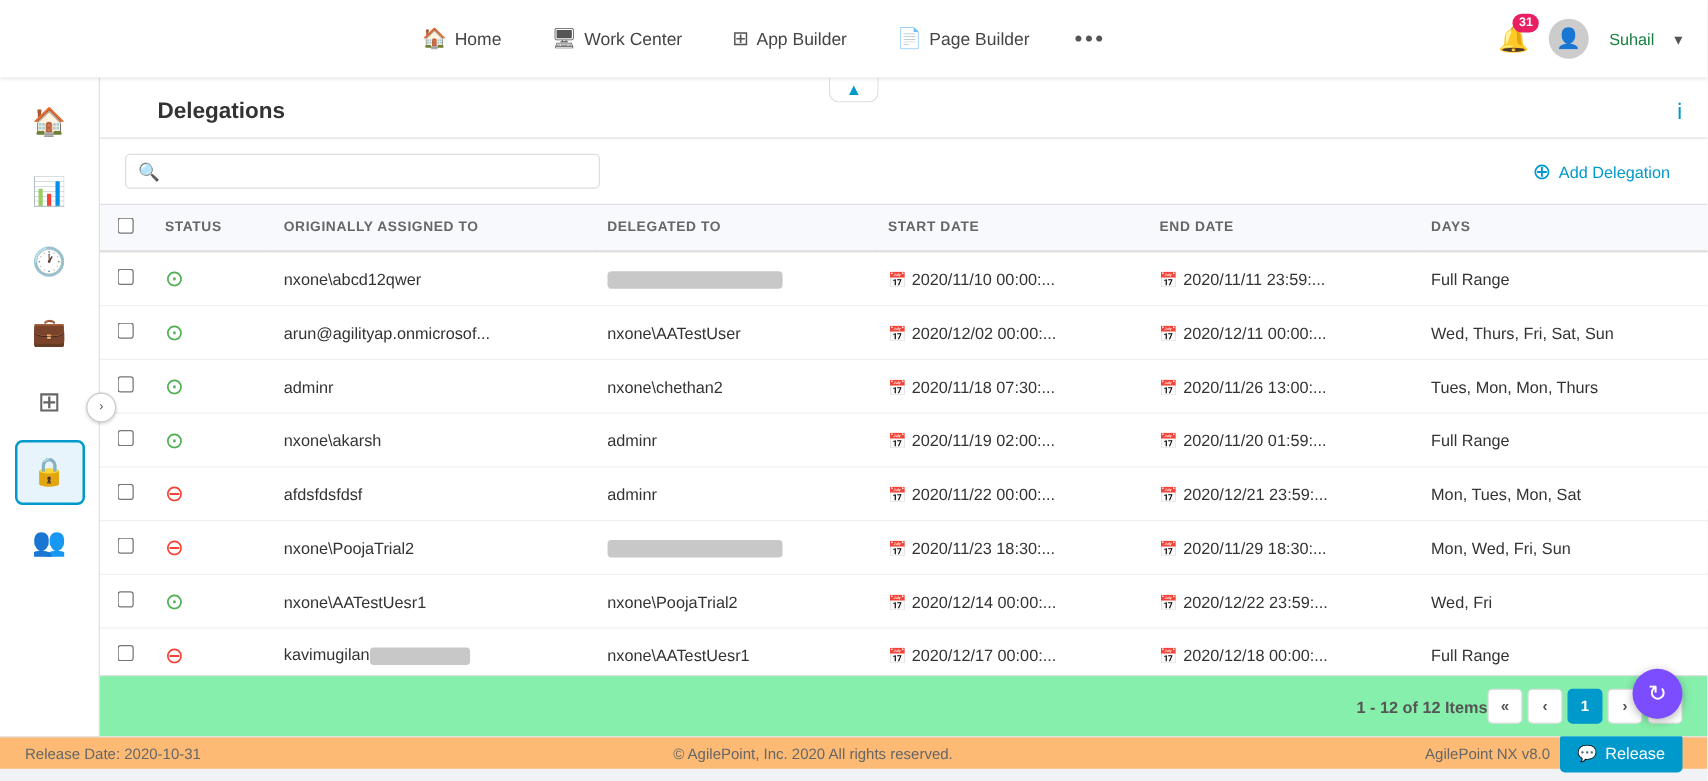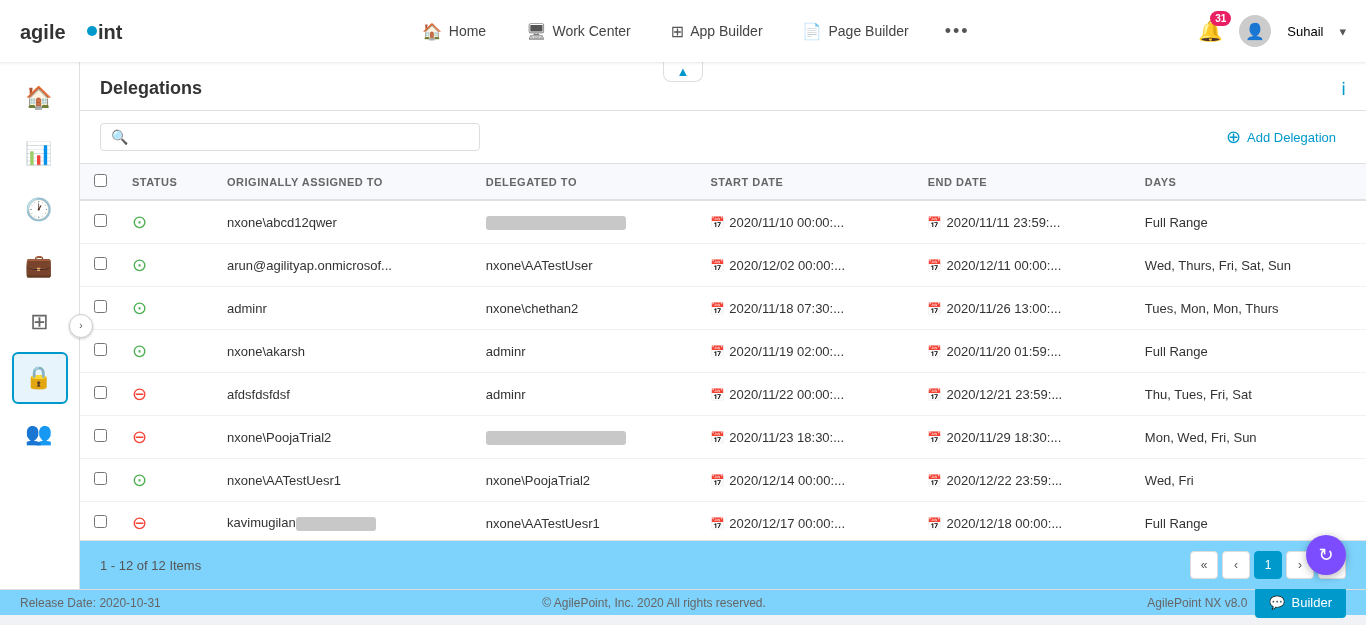--- a/index.html
+++ b/index.html
@@ -72,21 +72,21 @@
       background: #ccc;
       border-radius: 50%;
       display: flex;
       align-items: center;
       justify-content: center;
       color: #666;
       font-size: 16px;
       cursor: pointer;
     }
     .user-name {
-      color: #000000;
+      color: #15803d;
       font-size: 13px;
       cursor: pointer;
     }
     .user-dropdown-arrow { cursor: pointer; color: #555; }
 
     
     .main-layout {
       display: flex;
       height: calc(625px - 62px - 36px);
       position: relative;
@@ -175,20 +175,21 @@
       display: flex;
       align-items: center;
       justify-content: space-between;
       padding: 14px 20px 10px 20px;
       border-bottom: 1px solid #e0e0e0;
     }
     .panel-title {
       font-size: 18px;
       font-weight: 600;
       color: #333;
+      margin-left: 26px;
     }
     .panel-info-icon {
       color: #0099cc;
       font-size: 18px;
       cursor: pointer;
     }
 
     
     .toolbar {
       display: flex;
@@ -272,24 +273,25 @@
       color: transparent;
       height: 14px;
       vertical-align: middle;
     }
     .checkbox-col { width: 40px; }
 
     
     .pagination-bar {
       display: flex;
       align-items: center;
-      justify-content: space-between;
+      justify-content: flex-end;
       padding: 10px 20px;
       border-top: 1px solid #e0e0e0;
-      background: #7dd3fc;
+      background: #86efac;
+      font-weight: bold;
     }
     .pagination-info { color: #555; font-size: 13px; }
     .pagination-controls {
       display: flex;
       align-items: center;
       gap: 4px;
     }
     .page-btn {
       width: 28px;
       height: 28px;
@@ -301,21 +303,21 @@
       justify-content: center;
       cursor: pointer;
       font-size: 12px;
       color: #555;
     }
     .page-btn.active { background: #0099cc; color: #fff; border-color: #0099cc; }
 
     
     .footer {
       height: 26px;
-      background: #7dd3fc;
+      background: #fdba74;
       border-top: 1px solid #ddd;
       display: flex;
       align-items: center;
       justify-content: space-between;
       padding: 0 20px;
       font-size: 12px;
       color: #666;
     }
     .footer-feedback {
       background: #0099cc;
@@ -349,27 +351,20 @@
 
     
     .table-container::-webkit-scrollbar { width: 6px; }
     .table-container::-webkit-scrollbar-track { background: #f1f1f1; }
     .table-container::-webkit-scrollbar-thumb { background: #ccc; border-radius: 3px; }
   </style>
 </head>
 <body>
 
 <nav class="top-nav">
-  <div class="logo">
-    <svg width="130" height="36" viewBox="0 0 130 36">
-      <text x="0" y="26" font-family="Arial" font-weight="700" font-size="20" fill="#333">agile</text>
-      <circle cx="72" cy="18" r="5" fill="#0099cc"></circle>
-      <text x="78" y="26" font-family="Arial" font-weight="700" font-size="20" fill="#333">int</text>
-    </svg>
-  </div>
   <div class="nav-items">
     <div class="nav-item">
       <span class="nav-icon">🏠</span>
       <span>Home</span>
     </div>
     <div class="nav-item">
       <span class="nav-icon">🖥</span>
       <span>Work Center</span>
     </div>
     <div class="nav-item">
@@ -480,21 +475,21 @@
       <td><span style="color:#aaa; margin-right:4px; font-size:12px;">📅</span>2020/11/20 01:59:...</td>
       <td>Full Range</td>
     </tr>
             <tr>
       <td class="checkbox-col"><input type="checkbox" style=""></td>
       <td><span class="status-icon status-inactive">⊖</span></td>
       <td>afdsfdsfdsf</td>
       <td><span>adminr</span></td>
       <td><span style="color:#aaa; margin-right:4px; font-size:12px;">📅</span>2020/11/22 00:00:...</td>
       <td><span style="color:#aaa; margin-right:4px; font-size:12px;">📅</span>2020/12/21 23:59:...</td>
-      <td>Thu, Tues, Fri, Sat</td>
+      <td>Mon, Tues, Mon, Sat</td>
     </tr>
             <tr>
       <td class="checkbox-col"><input type="checkbox" style=""></td>
       <td><span class="status-icon status-inactive">⊖</span></td>
       <td>nxone\PoojaTrial2</td>
       <td><span class="blurred" style="width:140px; background:#c8c8c8;">&nbsp;&nbsp;&nbsp;&nbsp;&nbsp;&nbsp;&nbsp;&nbsp;&nbsp;&nbsp;&nbsp;&nbsp;&nbsp;&nbsp;&nbsp;&nbsp;&nbsp;&nbsp;&nbsp;&nbsp;</span></td>
       <td><span style="color:#aaa; margin-right:4px; font-size:12px;">📅</span>2020/11/23 18:30:...</td>
       <td><span style="color:#aaa; margin-right:4px; font-size:12px;">📅</span>2020/11/29 18:30:...</td>
       <td>Mon, Wed, Fri, Sun</td>
     </tr>
@@ -533,18 +528,18 @@
   </main>
 </div>
 
 <footer class="footer">
   <span>Release Date: 2020-10-31</span>
   <span>© AgilePoint, Inc. 2020 All rights reserved.</span>
   <div style="display:flex; align-items:center; gap:8px;">
     <span>AgilePoint NX v8.0</span>
     <div class="footer-feedback">
       <span>💬</span>
-      <span>Builder</span>
+      <span>Release</span>
     </div>
   </div>
 </footer>
 
 <div class="refresh-fab">↻</div>
 
 </body></html>

